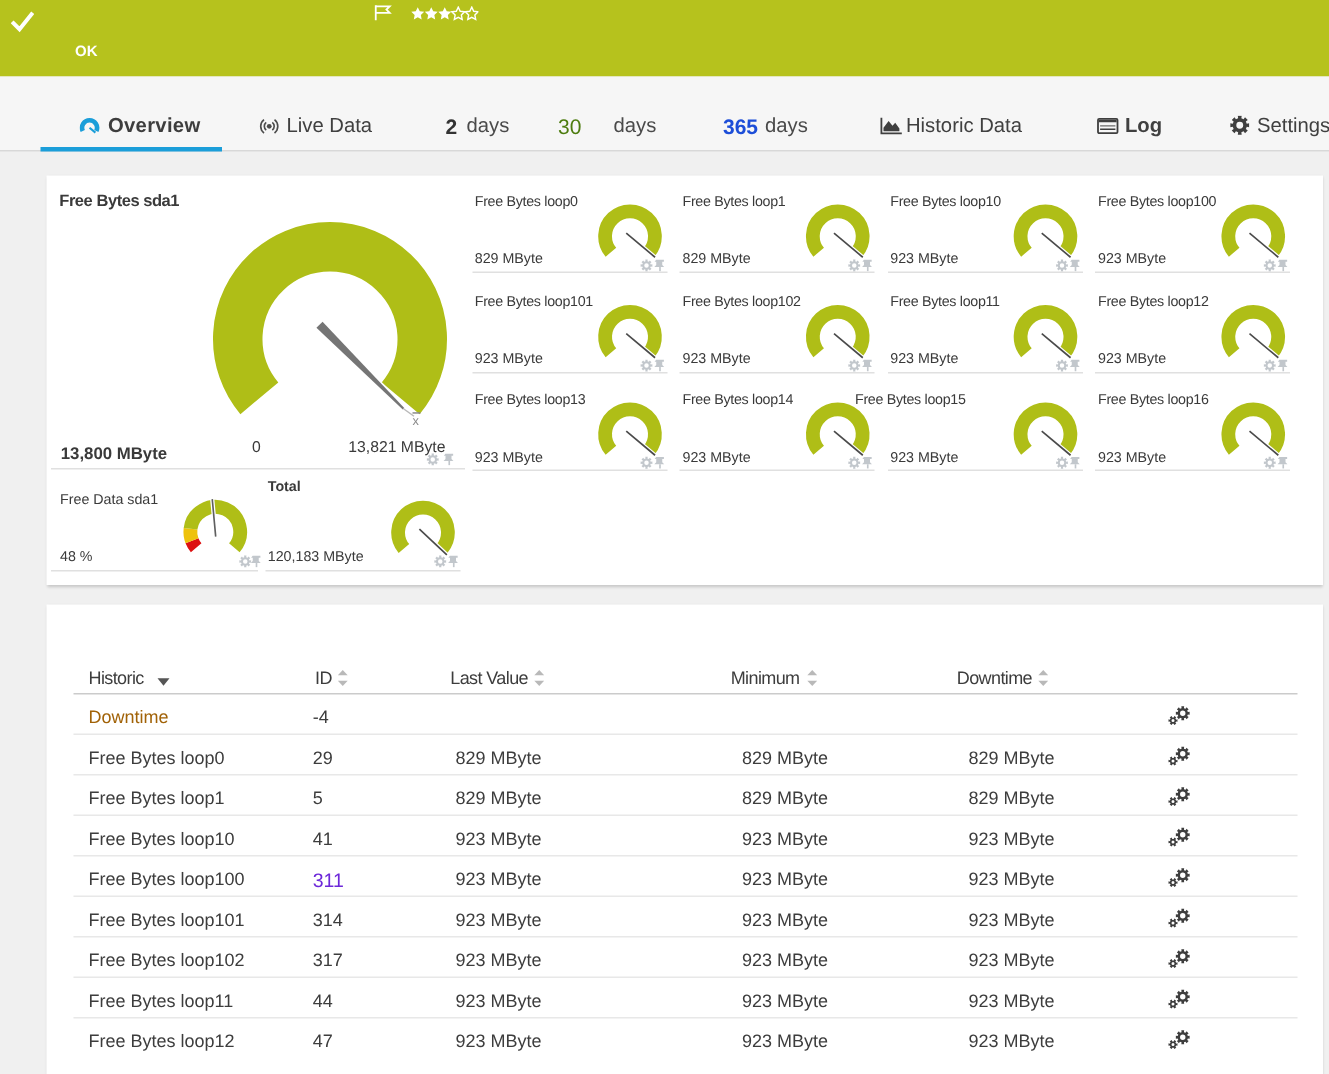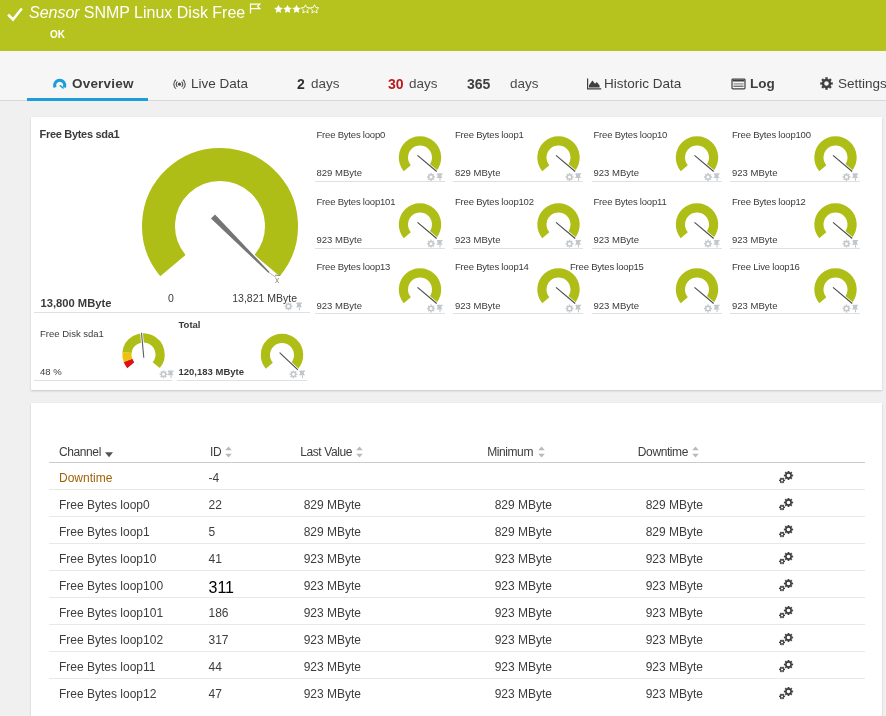--- a/index.html
+++ b/index.html
@@ -7,21 +7,20 @@
 .panel { position:absolute; background:#fff; box-shadow:0 1px 2px rgba(0,0,0,0.18); }
 .bline { position:absolute; height:1px; background:#e0e0e0; }
 .t { position:absolute; white-space:nowrap; color:#3a3a3a; }
 </style></head>
 <body>
 
 <div class="hdr">
 <svg class="abs" style="left:7px;top:7px" width="16" height="16" viewBox="0 0 16 16">
       <path d="M2,8.5 L6,12.5 L14,2.5" stroke="#fff" stroke-width="2.6" fill="none" stroke-linecap="square"></path>
     </svg>
-<div class="t" style="left:29px;top:4px;font-size:16px;color:#fff"><i style="margin-right:4px">Sensor</i>SNMP Linux Disk Free</div>
 <svg class="abs" style="left:249px;top:3px" width="13" height="11" viewBox="0 0 13 11">
       <g stroke="#fff" stroke-width="1.2" fill="none">
         <path d="M1.5,0.5 V10.5"></path>
         <path d="M1.5,1.2 H10.8 L8.6,3.4 L10.8,5.6 H1.5"></path>
       </g>
     </svg>
 <svg class="abs" style="left:273.5px;top:3.5px" width="45" height="10" viewBox="0 0 48 10">
       <path d="M4.8,0.5 6.2,3.4 9.4,3.8 7.0,6.0 7.6,9.2 4.8,7.7 2.0,9.2 2.6,6.0 0.2,3.8 3.4,3.4Z" fill="#fff" stroke="#fff" stroke-width="0"></path>
       <path d="M14.4,0.5 15.8,3.4 19.0,3.8 16.6,6.0 17.2,9.2 14.4,7.7 11.6,9.2 12.2,6.0 9.8,3.8 13.0,3.4Z" fill="#fff" stroke="#fff" stroke-width="0"></path>
       <path d="M24.0,0.5 25.4,3.4 28.6,3.8 26.2,6.0 26.8,9.2 24.0,7.7 21.2,9.2 21.8,6.0 19.4,3.8 22.6,3.4Z" fill="#fff" stroke="#fff" stroke-width="0"></path>
@@ -40,23 +39,23 @@
 <svg class="abs" style="left:172px;top:77px" width="15" height="14" viewBox="0 0 15 14">
     <circle cx="7.5" cy="7.2" r="1.6" fill="#4c4c4c"></circle>
     <path d="M5.47,9.80 A3.30,3.30 0 0 1 5.47,4.60" stroke="#4c4c4c" stroke-width="1.1" fill="none"></path>
     <path d="M9.53,4.60 A3.30,3.30 0 0 1 9.53,9.80" stroke="#4c4c4c" stroke-width="1.1" fill="none"></path>
     <path d="M3.99,11.69 A5.70,5.70 0 0 1 3.99,2.71" stroke="#4c4c4c" stroke-width="1.1" fill="none"></path>
     <path d="M11.01,2.71 A5.70,5.70 0 0 1 11.01,11.69" stroke="#4c4c4c" stroke-width="1.1" fill="none"></path>
   </svg>
 <div class="t" style="left:191px;top:76px;font-size:13.5px;font-weight:normal;color:#404040;letter-spacing:0px">Live Data</div>
 <div class="t" style="left:297px;top:76px;font-size:14px;font-weight:bold;color:#333;letter-spacing:0px">2</div>
 <div class="t" style="left:311px;top:76px;font-size:13.5px;font-weight:normal;color:#4a4a4a;letter-spacing:0px">days</div>
-<div class="t" style="left:388px;top:76px;font-size:14px;font-weight:bold;color:#b91c1c;letter-spacing:0px">30</div>
+<div class="t" style="left:372px;top:76px;font-size:14px;font-weight:normal;color:#4d7c0f;letter-spacing:0px">30</div>
 <div class="t" style="left:409px;top:76px;font-size:13.5px;font-weight:normal;color:#4a4a4a;letter-spacing:0px">days</div>
-<div class="t" style="left:467px;top:76px;font-size:14px;font-weight:bold;color:#404040;letter-spacing:0px">365</div>
+<div class="t" style="left:482px;top:76px;font-size:14px;font-weight:bold;color:#1d4ed8;letter-spacing:0px">365</div>
 <div class="t" style="left:510px;top:76px;font-size:13.5px;font-weight:normal;color:#4a4a4a;letter-spacing:0px">days</div>
 <svg class="abs" style="left:586px;top:77px" width="16" height="14" viewBox="0 0 16 14">
     <path d="M1.6,1.5 V11.9 H15.2" stroke="#3f3f3f" stroke-width="1.2" fill="none"></path>
     <path d="M3,10.5 V8.2 L6.4,3.6 L9,6.8 L10.8,4.9 L13.6,8.6 V10.5 Z" fill="#3f3f3f"></path>
   </svg>
 <div class="t" style="left:604px;top:76px;font-size:13.5px;font-weight:normal;color:#404040;letter-spacing:0px">Historic Data</div>
 <svg class="abs" style="left:731px;top:77px" width="15" height="14" viewBox="0 0 15 14">
     <rect x="1" y="2.2" width="13" height="9.6" rx="0.8" fill="none" stroke="#3f3f3f" stroke-width="1.2"></rect>
     <rect x="1.6" y="2.9" width="11.8" height="1.6" fill="#3f3f3f"></rect>
     <line x1="2.4" y1="6.9" x2="12.6" y2="6.9" stroke="#6a6a6a" stroke-width="0.9"></line>
@@ -199,28 +198,28 @@
 <div class="t" style="left:593.5px;top:195.5px;font-size:9.5px;font-weight:normal;letter-spacing:-0.2px">Free Bytes loop11</div>
 <div class="t" style="left:593.5px;top:234px;font-size:9.5px;font-weight:normal;letter-spacing:0px">923 MByte</div>
 <div class="t" style="left:732px;top:195.5px;font-size:9.5px;font-weight:normal;letter-spacing:-0.2px">Free Bytes loop12</div>
 <div class="t" style="left:732px;top:234px;font-size:9.5px;font-weight:normal;letter-spacing:0px">923 MByte</div>
 <div class="t" style="left:316.5px;top:261px;font-size:9.5px;font-weight:normal;letter-spacing:-0.2px">Free Bytes loop13</div>
 <div class="t" style="left:316.5px;top:299.5px;font-size:9.5px;font-weight:normal;letter-spacing:0px">923 MByte</div>
 <div class="t" style="left:455px;top:261px;font-size:9.5px;font-weight:normal;letter-spacing:-0.2px">Free Bytes loop14</div>
 <div class="t" style="left:455px;top:299.5px;font-size:9.5px;font-weight:normal;letter-spacing:0px">923 MByte</div>
 <div class="t" style="left:570px;top:261px;font-size:9.5px;font-weight:normal;letter-spacing:-0.2px">Free Bytes loop15</div>
 <div class="t" style="left:593.5px;top:299.5px;font-size:9.5px;font-weight:normal;letter-spacing:0px">923 MByte</div>
-<div class="t" style="left:732px;top:261px;font-size:9.5px;font-weight:normal;letter-spacing:-0.2px">Free Live loop16</div>
+<div class="t" style="left:732px;top:261px;font-size:9.5px;font-weight:normal;letter-spacing:-0.2px">Free Bytes loop16</div>
 <div class="t" style="left:732px;top:299.5px;font-size:9.5px;font-weight:normal;letter-spacing:0px">923 MByte</div>
-<div class="t" style="left:40px;top:327.5px;font-size:9.5px;font-weight:normal;letter-spacing:0px">Free Disk sda1</div>
+<div class="t" style="left:40px;top:327.5px;font-size:9.5px;font-weight:normal;letter-spacing:0px">Free Data sda1</div>
 <div class="t" style="left:178.5px;top:319px;font-size:9.5px;font-weight:bold;letter-spacing:0px">Total</div>
 <div class="t" style="left:40px;top:365.5px;font-size:9.5px;font-weight:normal;letter-spacing:0px">48 %</div>
-<div class="t" style="left:178.5px;top:365.5px;font-size:9.5px;font-weight:bold;letter-spacing:0px">120,183 MByte</div>
+<div class="t" style="left:178.5px;top:365.5px;font-size:9.5px;font-weight:normal;letter-spacing:0px">120,183 MByte</div>
 <div class="panel" style="left:31px;top:403px;width:851px;height:320px"></div>
-<div class="t" style="left:59px;top:444.5px;font-size:12px;color:#3d3d3d;letter-spacing:-0.4px">Channel</div>
+<div class="t" style="left:59px;top:444.5px;font-size:12px;color:#3d3d3d;letter-spacing:-0.4px">Historic</div>
 <svg class="abs" style="left:104px;top:450.5px" width="10" height="8" viewBox="0 0 10 8">
     <path d="M1,1.2 L5,6.2 L9,1.2 Z" fill="#555"></path>
   </svg>
 <div class="t" style="left:210px;top:444.5px;font-size:12px;color:#3d3d3d;letter-spacing:-0.4px">ID</div>
 <svg class="abs" style="left:224px;top:443.5px" width="9" height="16" viewBox="0 0 9 16">
     <path d="M1.2,6.2 L4.5,2.6 L7.8,6.2 Z" fill="#b9b9b9"></path>
     <path d="M1.2,9.8 L4.5,13.4 L7.8,9.8 Z" fill="#b9b9b9"></path>
   </svg>
 <div class="t" style="right:534px;top:444.5px;font-size:12px;color:#3d3d3d;letter-spacing:-0.4px">Last Value</div>
 <svg class="abs" style="left:355px;top:443.5px" width="9" height="16" viewBox="0 0 9 16">
@@ -239,21 +238,21 @@
   </svg>
 <div class="abs" style="left:49px;top:462px;width:816px;height:1px;background:#cbcbcb"></div>
 <div class="t" style="left:59px;top:471px;font-size:12px;color:#a16207">Downtime</div>
 <div class="t" style="left:208.5px;top:471px;font-size:12px;color:#3d3d3d">-4</div>
 <svg class="abs" style="left:777px;top:470px" width="18" height="16" viewBox="0 0 18 16">
     <path transform="translate(11.5,5.5)" d="M4.60,-0.95 4.60,0.95 3.41,0.78 2.96,1.86 3.93,2.58 2.58,3.93 1.86,2.96 0.78,3.41 0.95,4.60 -0.95,4.60 -0.78,3.41 -1.86,2.96 -2.58,3.93 -3.93,2.58 -2.96,1.86 -3.41,0.78 -4.60,0.95 -4.60,-0.95 -3.41,-0.78 -2.96,-1.86 -3.93,-2.58 -2.58,-3.93 -1.86,-2.96 -0.78,-3.41 -0.95,-4.60 0.95,-4.60 0.78,-3.41 1.86,-2.96 2.58,-3.93 3.93,-2.58 2.96,-1.86 3.41,-0.78Z M1.80,0.00 A1.80,1.80 0 1 0 -1.80,0.00 A1.80,1.80 0 1 0 1.80,0.00 Z" fill="#3e3e3e" fill-rule="evenodd"></path>
     <path transform="translate(5,10.4)" d="M2.99,-0.83 2.99,0.83 2.11,0.63 1.60,1.51 2.21,2.17 0.77,3.00 0.50,2.14 -0.50,2.14 -0.77,3.00 -2.21,2.17 -1.60,1.51 -2.11,0.63 -2.99,0.83 -2.99,-0.83 -2.11,-0.63 -1.60,-1.51 -2.21,-2.17 -0.77,-3.00 -0.50,-2.14 0.50,-2.14 0.77,-3.00 2.21,-2.17 1.60,-1.51 2.11,-0.63Z M1.00,0.00 A1.00,1.00 0 1 0 -1.00,0.00 A1.00,1.00 0 1 0 1.00,0.00 Z" fill="#3e3e3e" fill-rule="evenodd"></path>
   </svg>
 <div class="abs" style="left:49px;top:489px;width:816px;height:1px;background:#e8e8e8"></div>
 <div class="t" style="left:59px;top:498px;font-size:12px;color:#3d3d3d">Free Bytes loop0</div>
-<div class="t" style="left:208.5px;top:498px;font-size:12px;color:#3d3d3d">22</div>
+<div class="t" style="left:208.5px;top:498px;font-size:12px;color:#3d3d3d">29</div>
 <div class="t" style="right:525px;top:498px;font-size:12px;color:#3d3d3d">829 MByte</div>
 <div class="t" style="right:334px;top:498px;font-size:12px;color:#3d3d3d">829 MByte</div>
 <div class="t" style="right:183px;top:498px;font-size:12px;color:#3d3d3d">829 MByte</div>
 <svg class="abs" style="left:777px;top:497px" width="18" height="16" viewBox="0 0 18 16">
     <path transform="translate(11.5,5.5)" d="M4.60,-0.95 4.60,0.95 3.41,0.78 2.96,1.86 3.93,2.58 2.58,3.93 1.86,2.96 0.78,3.41 0.95,4.60 -0.95,4.60 -0.78,3.41 -1.86,2.96 -2.58,3.93 -3.93,2.58 -2.96,1.86 -3.41,0.78 -4.60,0.95 -4.60,-0.95 -3.41,-0.78 -2.96,-1.86 -3.93,-2.58 -2.58,-3.93 -1.86,-2.96 -0.78,-3.41 -0.95,-4.60 0.95,-4.60 0.78,-3.41 1.86,-2.96 2.58,-3.93 3.93,-2.58 2.96,-1.86 3.41,-0.78Z M1.80,0.00 A1.80,1.80 0 1 0 -1.80,0.00 A1.80,1.80 0 1 0 1.80,0.00 Z" fill="#3e3e3e" fill-rule="evenodd"></path>
     <path transform="translate(5,10.4)" d="M2.99,-0.83 2.99,0.83 2.11,0.63 1.60,1.51 2.21,2.17 0.77,3.00 0.50,2.14 -0.50,2.14 -0.77,3.00 -2.21,2.17 -1.60,1.51 -2.11,0.63 -2.99,0.83 -2.99,-0.83 -2.11,-0.63 -1.60,-1.51 -2.21,-2.17 -0.77,-3.00 -0.50,-2.14 0.50,-2.14 0.77,-3.00 2.21,-2.17 1.60,-1.51 2.11,-0.63Z M1.00,0.00 A1.00,1.00 0 1 0 -1.00,0.00 A1.00,1.00 0 1 0 1.00,0.00 Z" fill="#3e3e3e" fill-rule="evenodd"></path>
   </svg>
 <div class="abs" style="left:49px;top:516px;width:816px;height:1px;background:#e8e8e8"></div>
 <div class="t" style="left:59px;top:525px;font-size:12px;color:#3d3d3d">Free Bytes loop1</div>
 <div class="t" style="left:208.5px;top:525px;font-size:12px;color:#3d3d3d">5</div>
@@ -269,31 +268,31 @@
 <div class="t" style="left:208.5px;top:552px;font-size:12px;color:#3d3d3d">41</div>
 <div class="t" style="right:525px;top:552px;font-size:12px;color:#3d3d3d">923 MByte</div>
 <div class="t" style="right:334px;top:552px;font-size:12px;color:#3d3d3d">923 MByte</div>
 <div class="t" style="right:183px;top:552px;font-size:12px;color:#3d3d3d">923 MByte</div>
 <svg class="abs" style="left:777px;top:551px" width="18" height="16" viewBox="0 0 18 16">
     <path transform="translate(11.5,5.5)" d="M4.60,-0.95 4.60,0.95 3.41,0.78 2.96,1.86 3.93,2.58 2.58,3.93 1.86,2.96 0.78,3.41 0.95,4.60 -0.95,4.60 -0.78,3.41 -1.86,2.96 -2.58,3.93 -3.93,2.58 -2.96,1.86 -3.41,0.78 -4.60,0.95 -4.60,-0.95 -3.41,-0.78 -2.96,-1.86 -3.93,-2.58 -2.58,-3.93 -1.86,-2.96 -0.78,-3.41 -0.95,-4.60 0.95,-4.60 0.78,-3.41 1.86,-2.96 2.58,-3.93 3.93,-2.58 2.96,-1.86 3.41,-0.78Z M1.80,0.00 A1.80,1.80 0 1 0 -1.80,0.00 A1.80,1.80 0 1 0 1.80,0.00 Z" fill="#3e3e3e" fill-rule="evenodd"></path>
     <path transform="translate(5,10.4)" d="M2.99,-0.83 2.99,0.83 2.11,0.63 1.60,1.51 2.21,2.17 0.77,3.00 0.50,2.14 -0.50,2.14 -0.77,3.00 -2.21,2.17 -1.60,1.51 -2.11,0.63 -2.99,0.83 -2.99,-0.83 -2.11,-0.63 -1.60,-1.51 -2.21,-2.17 -0.77,-3.00 -0.50,-2.14 0.50,-2.14 0.77,-3.00 2.21,-2.17 1.60,-1.51 2.11,-0.63Z M1.00,0.00 A1.00,1.00 0 1 0 -1.00,0.00 A1.00,1.00 0 1 0 1.00,0.00 Z" fill="#3e3e3e" fill-rule="evenodd"></path>
   </svg>
 <div class="abs" style="left:49px;top:570px;width:816px;height:1px;background:#e8e8e8"></div>
 <div class="t" style="left:59px;top:579px;font-size:12px;color:#3d3d3d">Free Bytes loop100</div>
-<div class="t" style="left:208.5px;top:579px;font-size:16px;color:#000000">311</div>
+<div class="t" style="left:208.5px;top:579px;font-size:13px;color:#6d28d9">311</div>
 <div class="t" style="right:525px;top:579px;font-size:12px;color:#3d3d3d">923 MByte</div>
 <div class="t" style="right:334px;top:579px;font-size:12px;color:#3d3d3d">923 MByte</div>
 <div class="t" style="right:183px;top:579px;font-size:12px;color:#3d3d3d">923 MByte</div>
 <svg class="abs" style="left:777px;top:578px" width="18" height="16" viewBox="0 0 18 16">
     <path transform="translate(11.5,5.5)" d="M4.60,-0.95 4.60,0.95 3.41,0.78 2.96,1.86 3.93,2.58 2.58,3.93 1.86,2.96 0.78,3.41 0.95,4.60 -0.95,4.60 -0.78,3.41 -1.86,2.96 -2.58,3.93 -3.93,2.58 -2.96,1.86 -3.41,0.78 -4.60,0.95 -4.60,-0.95 -3.41,-0.78 -2.96,-1.86 -3.93,-2.58 -2.58,-3.93 -1.86,-2.96 -0.78,-3.41 -0.95,-4.60 0.95,-4.60 0.78,-3.41 1.86,-2.96 2.58,-3.93 3.93,-2.58 2.96,-1.86 3.41,-0.78Z M1.80,0.00 A1.80,1.80 0 1 0 -1.80,0.00 A1.80,1.80 0 1 0 1.80,0.00 Z" fill="#3e3e3e" fill-rule="evenodd"></path>
     <path transform="translate(5,10.4)" d="M2.99,-0.83 2.99,0.83 2.11,0.63 1.60,1.51 2.21,2.17 0.77,3.00 0.50,2.14 -0.50,2.14 -0.77,3.00 -2.21,2.17 -1.60,1.51 -2.11,0.63 -2.99,0.83 -2.99,-0.83 -2.11,-0.63 -1.60,-1.51 -2.21,-2.17 -0.77,-3.00 -0.50,-2.14 0.50,-2.14 0.77,-3.00 2.21,-2.17 1.60,-1.51 2.11,-0.63Z M1.00,0.00 A1.00,1.00 0 1 0 -1.00,0.00 A1.00,1.00 0 1 0 1.00,0.00 Z" fill="#3e3e3e" fill-rule="evenodd"></path>
   </svg>
 <div class="abs" style="left:49px;top:597px;width:816px;height:1px;background:#e8e8e8"></div>
 <div class="t" style="left:59px;top:606px;font-size:12px;color:#3d3d3d">Free Bytes loop101</div>
-<div class="t" style="left:208.5px;top:606px;font-size:12px;color:#3d3d3d">186</div>
+<div class="t" style="left:208.5px;top:606px;font-size:12px;color:#3d3d3d">314</div>
 <div class="t" style="right:525px;top:606px;font-size:12px;color:#3d3d3d">923 MByte</div>
 <div class="t" style="right:334px;top:606px;font-size:12px;color:#3d3d3d">923 MByte</div>
 <div class="t" style="right:183px;top:606px;font-size:12px;color:#3d3d3d">923 MByte</div>
 <svg class="abs" style="left:777px;top:605px" width="18" height="16" viewBox="0 0 18 16">
     <path transform="translate(11.5,5.5)" d="M4.60,-0.95 4.60,0.95 3.41,0.78 2.96,1.86 3.93,2.58 2.58,3.93 1.86,2.96 0.78,3.41 0.95,4.60 -0.95,4.60 -0.78,3.41 -1.86,2.96 -2.58,3.93 -3.93,2.58 -2.96,1.86 -3.41,0.78 -4.60,0.95 -4.60,-0.95 -3.41,-0.78 -2.96,-1.86 -3.93,-2.58 -2.58,-3.93 -1.86,-2.96 -0.78,-3.41 -0.95,-4.60 0.95,-4.60 0.78,-3.41 1.86,-2.96 2.58,-3.93 3.93,-2.58 2.96,-1.86 3.41,-0.78Z M1.80,0.00 A1.80,1.80 0 1 0 -1.80,0.00 A1.80,1.80 0 1 0 1.80,0.00 Z" fill="#3e3e3e" fill-rule="evenodd"></path>
     <path transform="translate(5,10.4)" d="M2.99,-0.83 2.99,0.83 2.11,0.63 1.60,1.51 2.21,2.17 0.77,3.00 0.50,2.14 -0.50,2.14 -0.77,3.00 -2.21,2.17 -1.60,1.51 -2.11,0.63 -2.99,0.83 -2.99,-0.83 -2.11,-0.63 -1.60,-1.51 -2.21,-2.17 -0.77,-3.00 -0.50,-2.14 0.50,-2.14 0.77,-3.00 2.21,-2.17 1.60,-1.51 2.11,-0.63Z M1.00,0.00 A1.00,1.00 0 1 0 -1.00,0.00 A1.00,1.00 0 1 0 1.00,0.00 Z" fill="#3e3e3e" fill-rule="evenodd"></path>
   </svg>
 <div class="abs" style="left:49px;top:624px;width:816px;height:1px;background:#e8e8e8"></div>
 <div class="t" style="left:59px;top:633px;font-size:12px;color:#3d3d3d">Free Bytes loop102</div>
 <div class="t" style="left:208.5px;top:633px;font-size:12px;color:#3d3d3d">317</div>

